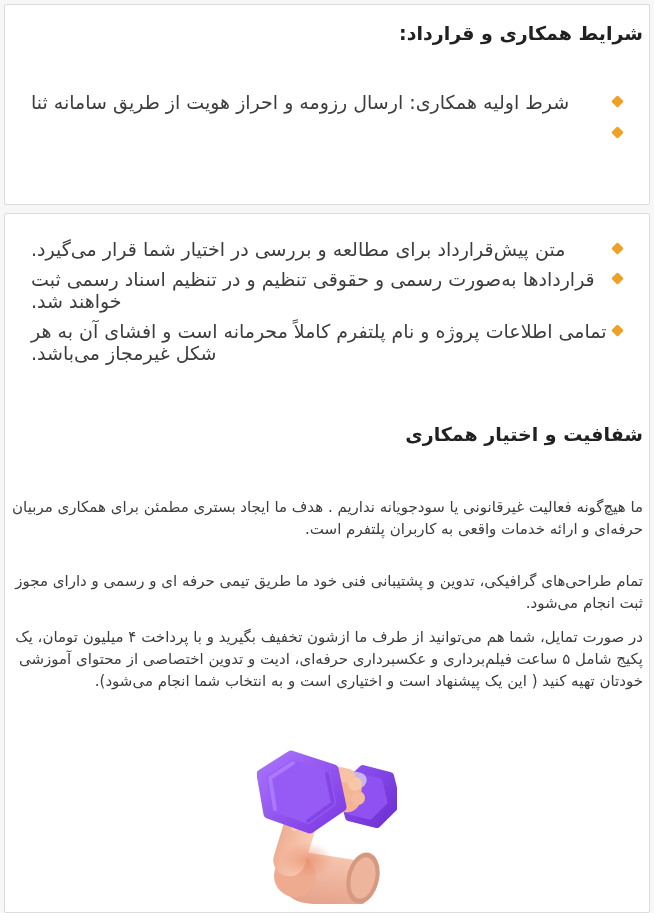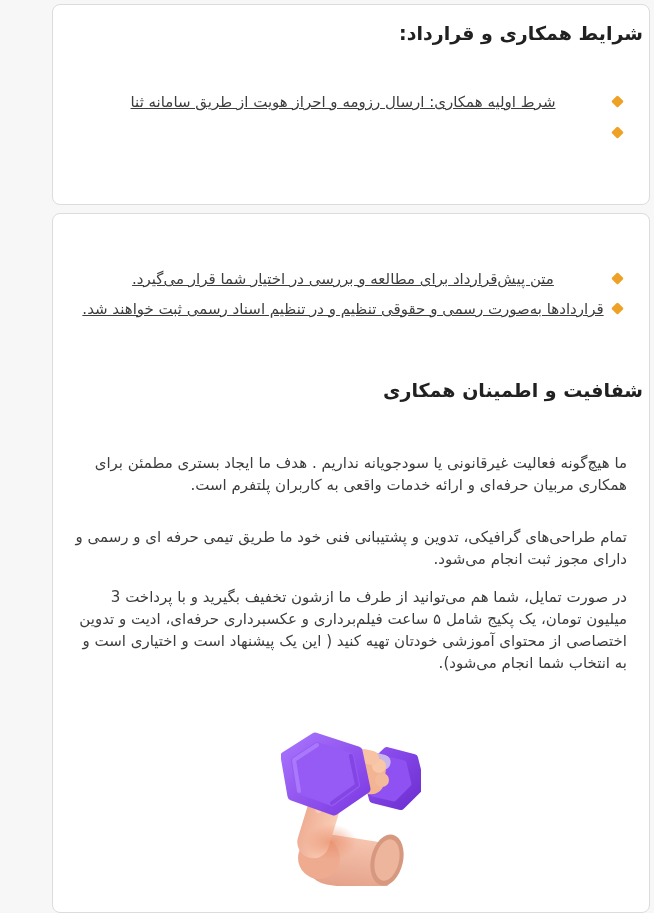--- a/index.html
+++ b/index.html
@@ -6,46 +6,45 @@
     --page-bg:#f7f7f7; --card-bg:#ffffff; --card-border:#dcdcdc;
     --heading-color:#212121; --body-color:#3d3d3d; --bullet-color:#efa126;
   }
   *{box-sizing:border-box;}
   html,body{margin:0;padding:0;}
   body{
     width:654px;height:913px;overflow:hidden;background:var(--page-bg);
     font-family:"DejaVu Sans","Liberation Sans",sans-serif;direction:rtl;
   }
   .card{
-    width:598px;margin:0 4px;background:var(--card-bg);
-    border:1px solid var(--card-border);border-radius:8px;
+    width:646px;margin:0 4px;background:var(--card-bg);
+    border:1px solid var(--card-border);border-radius:2px;
     padding:14px 6px 0;
   }
   .card-terms{margin-top:4px;height:201px;}
-  .card-transparency{margin-top:8px;height:700px;padding-top:54px;overflow:hidden;}
+  .card-transparency{margin-top:8px;height:700px;padding-top:24px;overflow:hidden;}
   h2.sec-heading{
     margin:0;font-size:19px;line-height:28px;font-weight:bold;
     color:var(--heading-color);text-align:right;
   }
   .card-terms h2.sec-heading{margin-bottom:44px;}
   .card-transparency h2.sec-heading{margin-top:56px;}
   ul.bullet-list{list-style:none;margin:0;padding:0 36px 0 20px;}
   ul.bullet-list li{
-    position:relative;font-size:15px;line-height:22px;color:var(--body-color);
-    text-align:center;
-    text-decoration:underline;
+    position:relative;font-size:19px;line-height:22px;color:var(--body-color);
+    text-align:left;
   }
   ul.bullet-list li + li{margin-top:9px;}
   .card-transparency ul.bullet-list li + li{margin-top:8px;}
   ul.bullet-list li .diamond{
     position:absolute;right:-15px;top:6px;width:9px;height:9px;
     background:var(--bullet-color);transform:rotate(45deg);border-radius:1.5px;
   }
   p.body-par{
-    margin:16px;font-size:15px;line-height:22px;color:var(--body-color);
+    margin:0;font-size:15px;line-height:22px;color:var(--body-color);
     text-align:right;
   }
   p.body-par.par-1{margin-top:48px;}
   p.body-par.par-2{margin-top:30px;}
   p.body-par.par-3{margin-top:12px;}
   .illustration-wrap{width:140px;height:160px;margin:52px auto 0;}
 </style>
 </head>
 <body>
 
@@ -65,27 +64,31 @@
 <section class="card card-transparency">
   <ul class="bullet-list">
     <li>
       <span class="diamond"></span>
       <span>متن پیش‌قرارداد برای مطالعه و بررسی در اختیار شما قرار می‌گیرد.</span>
     </li>
     <li>
       <span class="diamond"></span>
       <span>قراردادها به‌صورت رسمی و حقوقی تنظیم و در تنظیم اسناد رسمی ثبت خواهند شد.</span>
     </li>
+    <li>
+      <span class="diamond"></span>
+      <span>تمامی اطلاعات پروژه و نام پلتفرم کاملاً محرمانه است و افشای آن به هر شکل غیرمجاز می‌باشد.</span>
+    </li>
   </ul>
 
-  <h2 class="sec-heading">شفافیت و اطمینان همکاری</h2>
+  <h2 class="sec-heading">شفافیت و اختیار همکاری</h2>
 
   <p class="body-par par-1">ما هیچ‌گونه فعالیت غیرقانونی یا سودجویانه نداریم . هدف ما ایجاد بستری مطمئن برای همکاری مربیان حرفه‌ای و ارائه خدمات واقعی به کاربران  پلتفرم است.</p>
   <p class="body-par par-2">تمام طراحی‌های گرافیکی، تدوین و پشتیبانی فنی خود ما طریق تیمی حرفه ای و  رسمی و دارای مجوز ثبت انجام می‌شود.</p>
-  <p class="body-par par-3">در صورت تمایل، شما هم می‌توانید از طرف ما ازشون تخفیف بگیرید و  با پرداخت 3 میلیون تومان، یک پکیج شامل ۵ ساعت فیلم‌برداری  و عکسبرداری حرفه‌ای، ادیت  و تدوین اختصاصی از محتوای آموزشی خودتان تهیه کنید ( این یک پیشنهاد است و اختیاری است و به انتخاب شما انجام می‌شود).</p>
+  <p class="body-par par-3">در صورت تمایل، شما هم می‌توانید از طرف ما ازشون تخفیف بگیرید و  با پرداخت ۴ میلیون تومان، یک پکیج شامل ۵ ساعت فیلم‌برداری  و عکسبرداری حرفه‌ای، ادیت  و تدوین اختصاصی از محتوای آموزشی خودتان تهیه کنید ( این یک پیشنهاد است و اختیاری است و به انتخاب شما انجام می‌شود).</p>
 
   <div class="illustration-wrap">
     <svg width="140" height="160" viewBox="0 0 140 160">
       <defs>
         <linearGradient id="gUpper" x1="0" y1="0" x2="0" y2="1">
           <stop offset="0" stop-color="#f6c4ae"></stop>
             <stop offset="1" stop-color="#e5a28a"></stop>
         </linearGradient>
         <linearGradient id="gFore" x1="0" y1="0" x2="1" y2="0">
           <stop offset="0" stop-color="#efae94"></stop>

